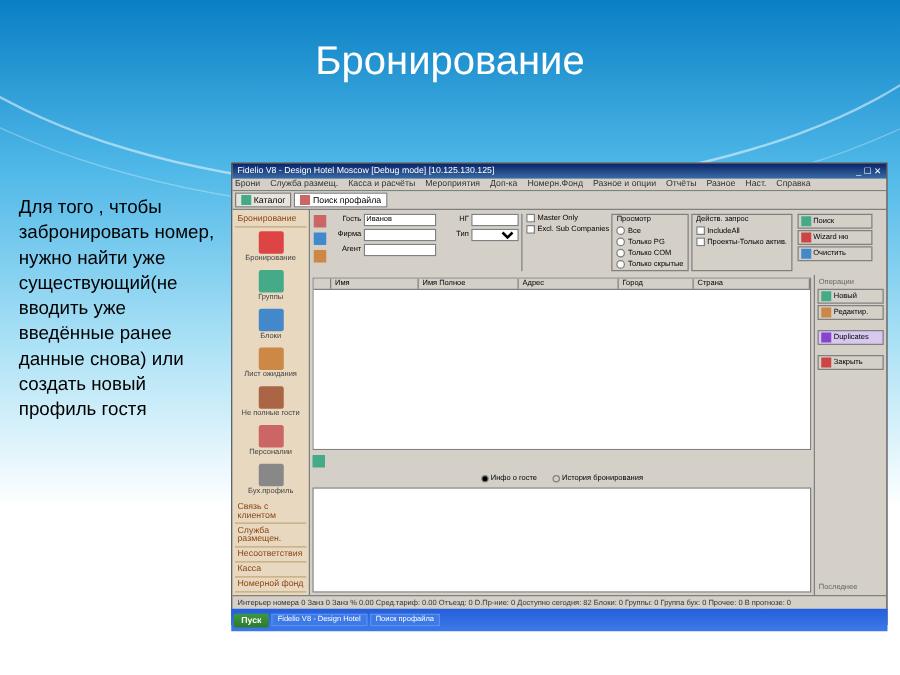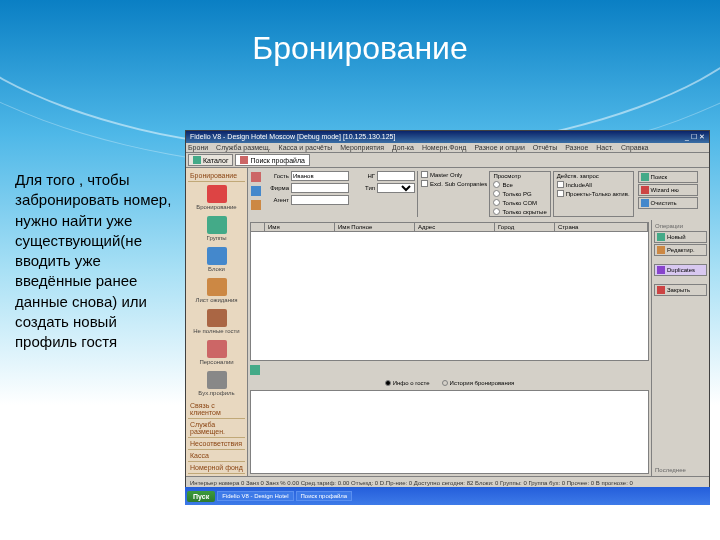--- a/index.html
+++ b/index.html
@@ -1,21 +1,21 @@
 <!DOCTYPE html>
 <html><head>
 <meta charset="utf-8">
 <style>
 *{margin:0;padding:0;box-sizing:border-box;font-family:Tahoma,Arial,sans-serif}
 body{width:720px;height:540px;background:linear-gradient(180deg,#0a7fc4 0%,#4fb8e8 25%,#a8e0f5 50%,#fff 75%);position:relative;overflow:hidden}
 .curve{position:absolute;top:0;left:0;width:720px;height:200px;pointer-events:none}
 .curve::before{content:"";position:absolute;width:900px;height:400px;border:2px solid rgba(255,255,255,.5);border-radius:50%;top:-250px;left:-100px}
 .curve::after{content:"";position:absolute;width:1000px;height:450px;border:1px solid rgba(255,255,255,.3);border-radius:50%;top:-280px;left:-140px}
 .title{color:#fff;font-size:32px;font-weight:400;text-align:center;padding-top:30px;font-family:"Segoe UI",Arial,sans-serif}
-.desc{position:absolute;left:15px;top:170px;width:165px;font-size:15px;line-height:1.35;color:#000}
+.desc{position:absolute;left:15px;top:156px;width:165px;font-size:15px;line-height:1.35;color:#000}
 .app{position:absolute;left:185px;top:130px;width:525px;height:370px;background:#c0c0c0;border:1px solid #404040;font-size:7px;display:flex;flex-direction:column}
 .tbar{background:linear-gradient(180deg,#0a246a,#3a6ea5);color:#fff;padding:2px 4px;font-size:7px;display:flex;justify-content:space-between}
 .menu{background:#d4d0c8;padding:1px 2px;font-size:7px;color:#333;border-bottom:1px solid #808080}
 .menu span{margin-right:6px}
 .tabs{background:#d4d0c8;border-bottom:1px solid #808080;display:flex;padding:1px 2px}
 .tab{background:#e8e4dc;border:1px solid #808080;padding:1px 4px;margin-right:2px;font-size:7px;display:flex;align-items:center;gap:2px}
 .tab.act{background:#fff}
 .ico{width:8px;height:8px;display:inline-block}
 .body{flex:1;display:flex;background:#d4d0c8;overflow:hidden}
 .sb{width:62px;background:#e8d8c0;border-right:1px solid #808080;display:flex;flex-direction:column;padding:2px}

